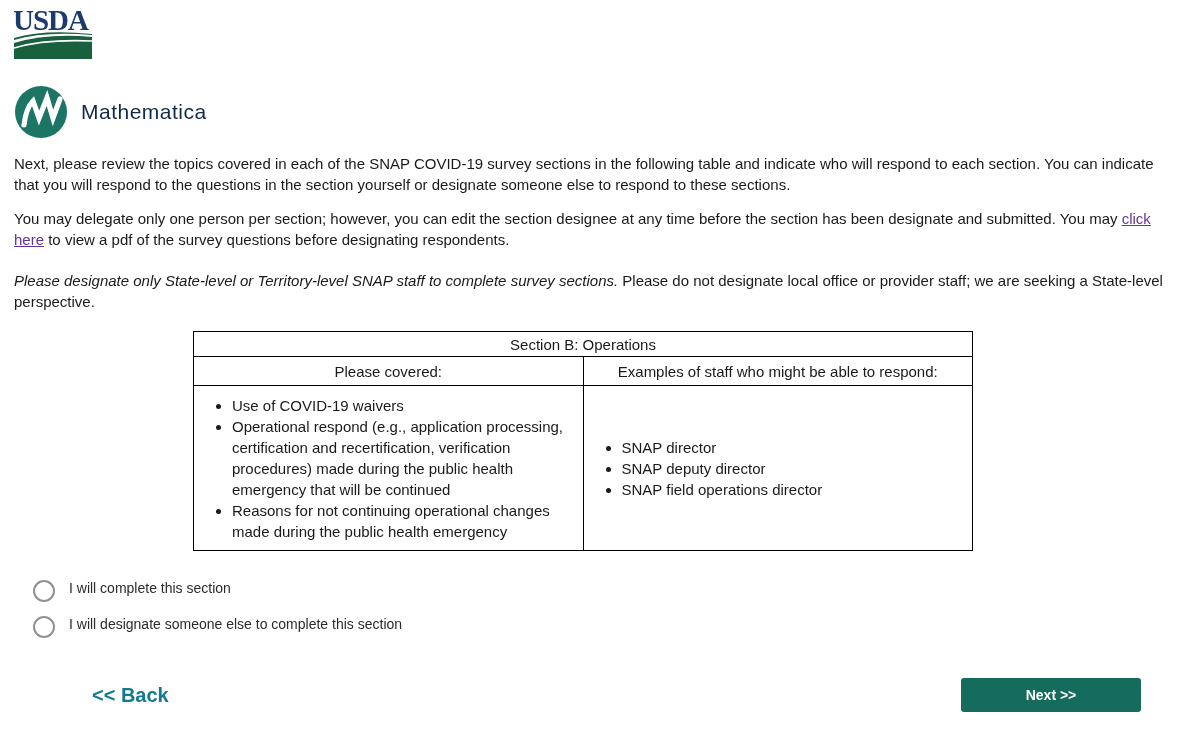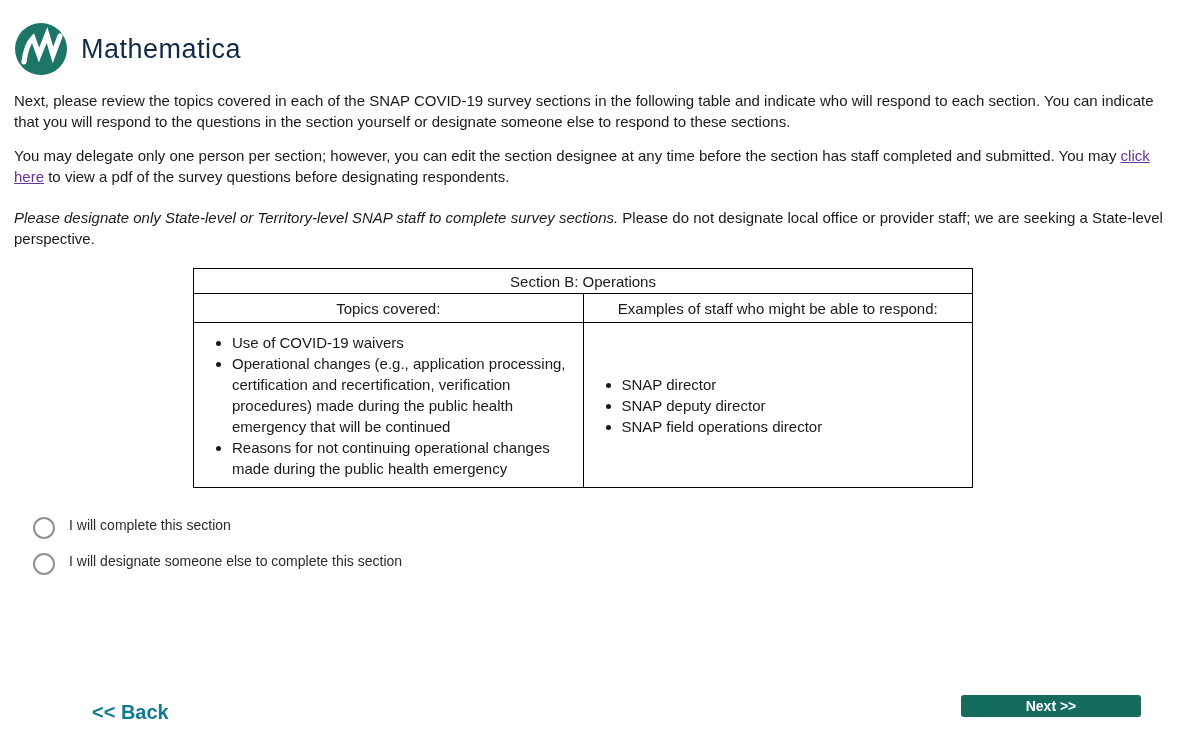--- a/index.html
+++ b/index.html
@@ -10,21 +10,21 @@
     color:#1a1a1a;
     position:relative;
     overflow:hidden;
   }
   .page { width:1182px; height:735px; position:relative; }
 
   
   .usda-logo { margin:5px 0 0 14px; width:78px; display:block; }
   .math-logo { margin:22px 0 0 14px; display:flex; align-items:center; gap:13px; }
   .math-wordmark {
-    font-size:27px; color:#122a47; font-weight:500; letter-spacing:0.5px;
+    font-size:21px; color:#122a47; font-weight:500; letter-spacing:0.5px;
   }
 
   
   .intro { margin:14px 14px 0 14px; font-size:15px; line-height:21px; }
   .intro p { margin-bottom:13px; }
   .intro p.last { margin-bottom:0; margin-top:20px; }
   .em-italic { font-style:italic; }
   a.purple-link { color:#663399; text-decoration:underline; cursor:pointer; }
 
   
@@ -52,61 +52,69 @@
   .option-label { font-size:14px; color:#2b2b2b; }
 
   
   .footer { position:absolute; left:0; right:0; top:673px; height:34px; }
   .back-link {
     position:absolute; left:92px; top:0; line-height:34px;
     color:#137a8f; font-size:20px; font-weight:700; text-decoration:none; cursor:pointer;
   }
   .next-btn {
     position:absolute; right:41px; top:0;
-    width:180px; height:22px;
+    width:180px; height:34px;
     background:#166c5c; color:#ffffff;
     border:none; border-radius:3px;
     font-family:"Liberation Sans", sans-serif;
     font-size:14px; font-weight:700; cursor:pointer;text-align:center;
   }
 </style>
 </head>
 <body>
 
 <div class="page">
 
+  <div class="usda-logo">
+    <svg width="78" height="54" viewBox="0 0 78 54">
+      <text x="-1" y="25" font-family="Liberation Serif, serif" font-weight="bold" font-size="29" fill="#1b3a6d" letter-spacing="-1">USDA</text>
+      <path d="M0 33 Q 30 24 78 29 L78 30 Q 30 26 0 35 Z" fill="#18603e"></path>
+      <path d="M0 38 Q 34 28 78 32 L 78 54 L 0 54 Z" fill="#18603e"></path>
+      <path d="M0 43 Q 30 34 78 36" stroke="#ffffff" stroke-width="1.6" fill="none"></path>
+    </svg>
+  </div>
 
   <div class="math-logo">
     <svg width="54" height="54" viewBox="0 0 54 54">
       <circle cx="27" cy="27" r="26" fill="#1c7565"></circle>
       <path d="M10 40 Q 12 23 19 16 L 25 33 L 33 13 L 39 33 L 46 14" stroke="#ffffff" stroke-width="5.2" fill="none" stroke-linecap="round" stroke-linejoin="miter"></path>
     </svg>
     <span class="math-wordmark">Mathematica</span>
   </div>
 
   <div class="intro">
     <p>Next, please review the topics covered in each of the SNAP COVID-19 survey sections in the following table and indicate who will respond to each section. You can indicate that you will respond to the questions in the section yourself or designate someone else to respond to these sections.</p>
-    <p><span>You may delegate only one person per section; however, you can edit the section designee at any time before the section has staff completed and submitted. You may </span><a class="purple-link">click here</a><span> to view a pdf of the survey questions before designating respondents.</span></p>
+    <p><span>You may delegate only one person per section; however, you can edit the section designee at any time before the section has been designate and submitted. You may </span><a class="purple-link">click here</a><span> to view a pdf of the survey questions before designating respondents.</span></p>
     <p class="last"><span class="em-italic">Please designate only State-level or Territory-level SNAP staff to complete survey sections.</span><span> Please do not designate local office or provider staff; we are seeking a State-level perspective.</span></p>
   </div>
 
   <table class="section-table">
     <tbody>
       <tr>
         <td class="tbl-title" colspan="2">Section B: Operations</td>
       </tr>
       <tr>
-        <td class="tbl-colhead">Topics covered:</td>
+        <td class="tbl-colhead">Please covered:</td>
         <td class="tbl-colhead">Examples of staff who might be able to respond:</td>
       </tr>
       <tr>
         <td class="tbl-body">
           <ul>
             <li>Use of COVID-19 waivers</li>
-            <li>Operational changes (e.g., application processing, certification and recertification, verification procedures) made during the public health emergency that will be continued</li>
+            <li>Operational respond (e.g., application processing, certification and recertification, verification procedures) made during the public health emergency that will be continued</li>
             <li>Reasons for not continuing operational changes made during the public health emergency</li>
           </ul>
         </td>
         <td class="tbl-body">
           <ul>
             <li>SNAP director</li>
             <li>SNAP deputy director</li>
             <li>SNAP field operations director</li>
           </ul>
         </td>

